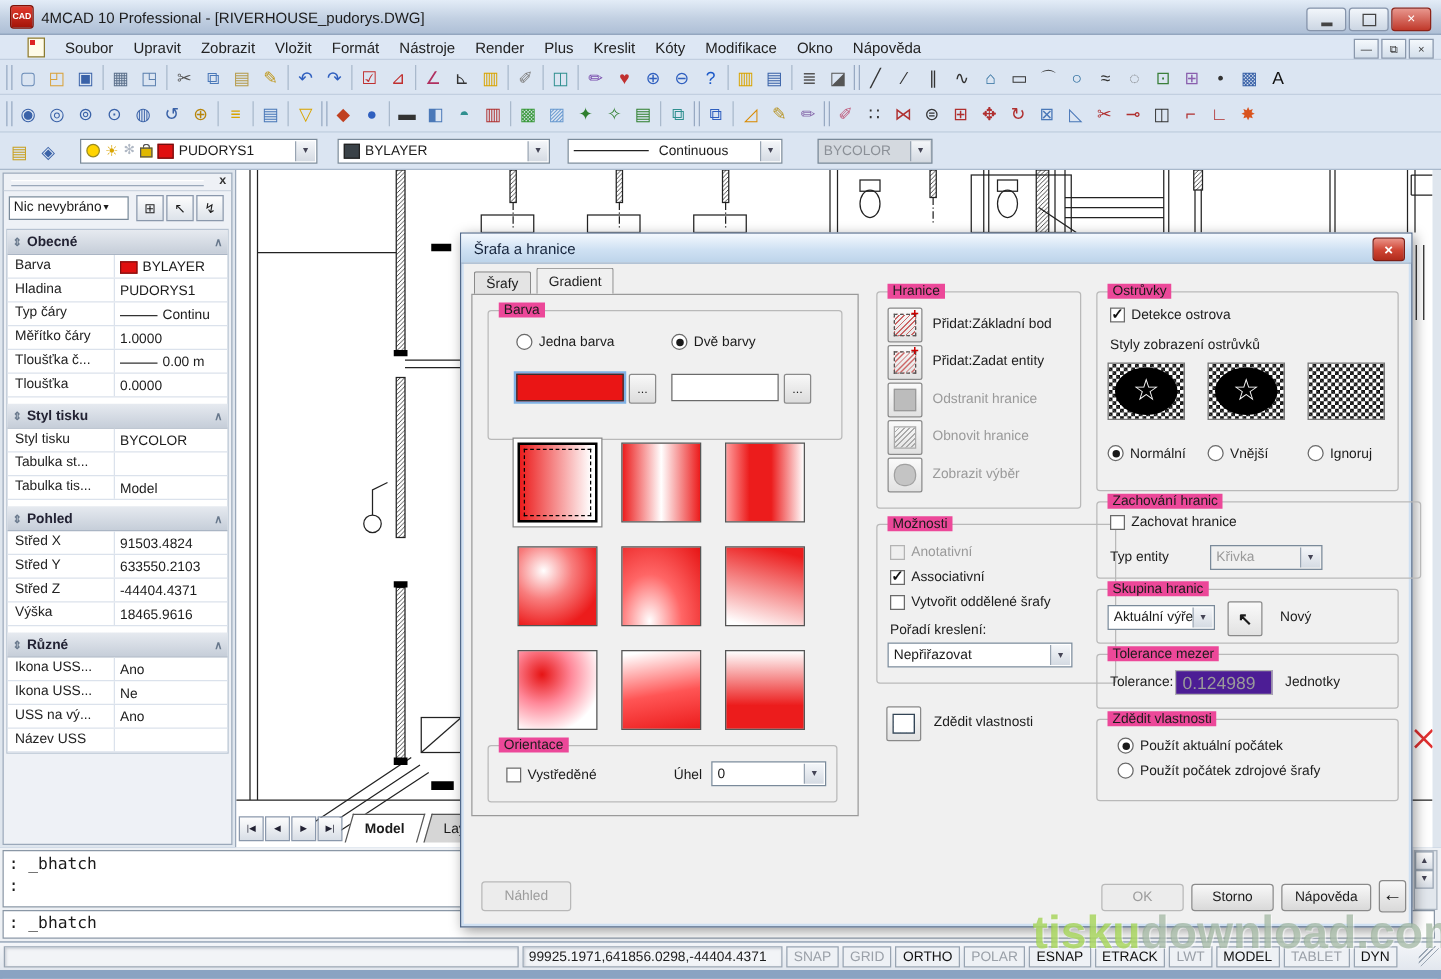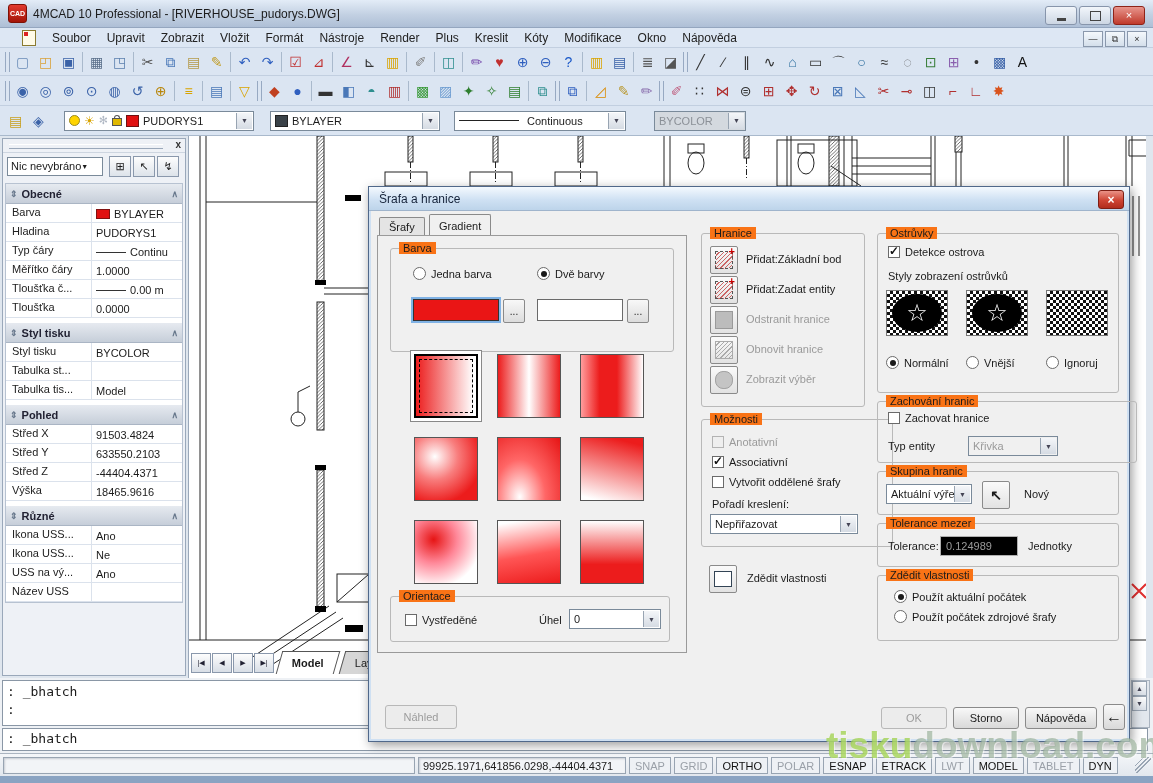--- a/index.html
+++ b/index.html
@@ -111,21 +111,21 @@
     background:linear-gradient(#f4f9fe,#cfe1f3 55%,#bdd4ea);border-bottom:1px solid #9fb4cc;
     display:flex;align-items:center;padding-left:10px;box-sizing:border-box;font-size:12px;color:#15233a}
   .dclose{position:absolute;right:5px;top:3px;width:24px;height:17px;border:1px solid #7e1e14;border-radius:3px;
     background:linear-gradient(#ea9287,#ce4433 55%,#b12c1c);color:#fff;font-size:12px;font-weight:bold;
     display:flex;align-items:center;justify-content:center;line-height:1}
   .tab{position:absolute;font-size:11px;padding:3px 9px;border:1px solid #8a8a8a;border-bottom:none;
     background:#e4e4e4;border-radius:2px 2px 0 0}
   .tab.active{background:#f0f0f0;z-index:2;padding-top:5px}
   .tabpage{position:absolute;left:8px;top:48px;width:308px;height:416px;border:1px solid #9a9a9a;background:#f0f0f0}
   .group{position:absolute;border:1px solid #b9b9b9;border-radius:3px;box-sizing:border-box}
-  .gtitle{position:absolute;top:-7px;left:8px;background:#f97316;padding:0 4px;font-size:11px}
+  .gtitle{position:absolute;top:-7px;left:8px;background:#ec4899;padding:0 4px;font-size:11px}
   .rd{width:11px;height:11px;border:1px solid #6a6a6a;border-radius:50%;background:#fff;display:inline-block;position:relative;flex:none}
   .rd.sel::after{content:"";position:absolute;inset:2.5px;background:#1a1a1a;border-radius:50%}
   .cb{width:12px;height:12px;background:#fff;border:1px solid #6a6a6a;display:inline-block;position:relative;flex:none;box-sizing:border-box}
   .cb.checked::after{content:"✓";position:absolute;left:0;top:-3px;font-size:12px;font-weight:bold;color:#111}
   .cb.dis{border-color:#b3b3b3;background:#efefef}
   .ctl{position:absolute;display:flex;align-items:center;gap:5px;font-size:11px}
   .ctl.gray{color:#9a9a9a}
   .swatch{position:absolute;height:22px;box-sizing:border-box;border:1px solid #6a6a6a}
   .swatch.focus{box-shadow:0 0 0 2px #7fb2e5}
   .dotbtn{position:absolute;width:20px;height:22px;border:1px solid #8a8a8a;border-radius:2px;
@@ -146,22 +146,22 @@
     display:flex;align-items:center;justify-content:center}
   .hic{width:16px;height:16px;border:1px dashed #555;position:relative;
     background:repeating-linear-gradient(135deg,transparent 0 2px,#c66 2px 3px)}
   .hic::after{content:"+";position:absolute;right:-3px;top:-7px;color:#c00;font-weight:bold;font-size:11px}
   .hic.gray1{background:#bcbcbc;border:1px solid #9a9a9a}.hic.gray1::after{content:""}
   .hic.gray2{background:repeating-linear-gradient(135deg,transparent 0 2px,#aaa 2px 3px);border:1px solid #aaa}.hic.gray2::after{content:""}
   .hic.gray3{background:#c4c4c4;border:1px solid #a0a0a0;border-radius:45%}.hic.gray3::after{content:""}
   .combo{position:absolute;height:20px;background:#fff;border:1px solid #7a8a9a;font-size:11px;
     display:flex;align-items:center;padding-left:4px;box-sizing:border-box}
   .combo.dis{background:#f0f0f0;color:#9a9a9a}
-  .field{position:absolute;height:20px;border:1px solid #b0b0b0;background:#000000;color:#9a9a9a;
-    font-size:11px;display:flex;align-items:center;padding-left:5px;box-sizing:border-box}
+  .field{position:absolute;height:20px;border:1px solid #b0b0b0;background:#4c1d95;color:#9a9a9a;
+    font-size:14px;display:flex;align-items:center;padding-left:5px;box-sizing:border-box}
   .island{position:absolute;width:62px;height:46px;border:1px solid #777;box-sizing:border-box;overflow:hidden;
     background-image:linear-gradient(45deg,#111 25%,transparent 25%,transparent 75%,#111 75%),
       linear-gradient(45deg,#111 25%,#fff 25%,#fff 75%,#111 75%);
     background-size:6px 6px;background-position:0 0,3px 3px}
   .island .oval{position:absolute;inset:3px 5px;background:#000;border-radius:50%;display:flex;align-items:center;justify-content:center}
   .island .star{color:#fff;font-size:24px;line-height:1}
   .dbtn{position:absolute;border:1px solid #8a8a8a;border-radius:3px;background:linear-gradient(#f8f8f8,#d9d9d9);
     font-size:11px;display:flex;align-items:center;justify-content:center;box-sizing:border-box}
   .dbtn.dis{color:#9c9c9c;border-color:#b8b8b8;background:#ececec}
   .inheric{width:16px;height:14px;border:1px solid #345;

